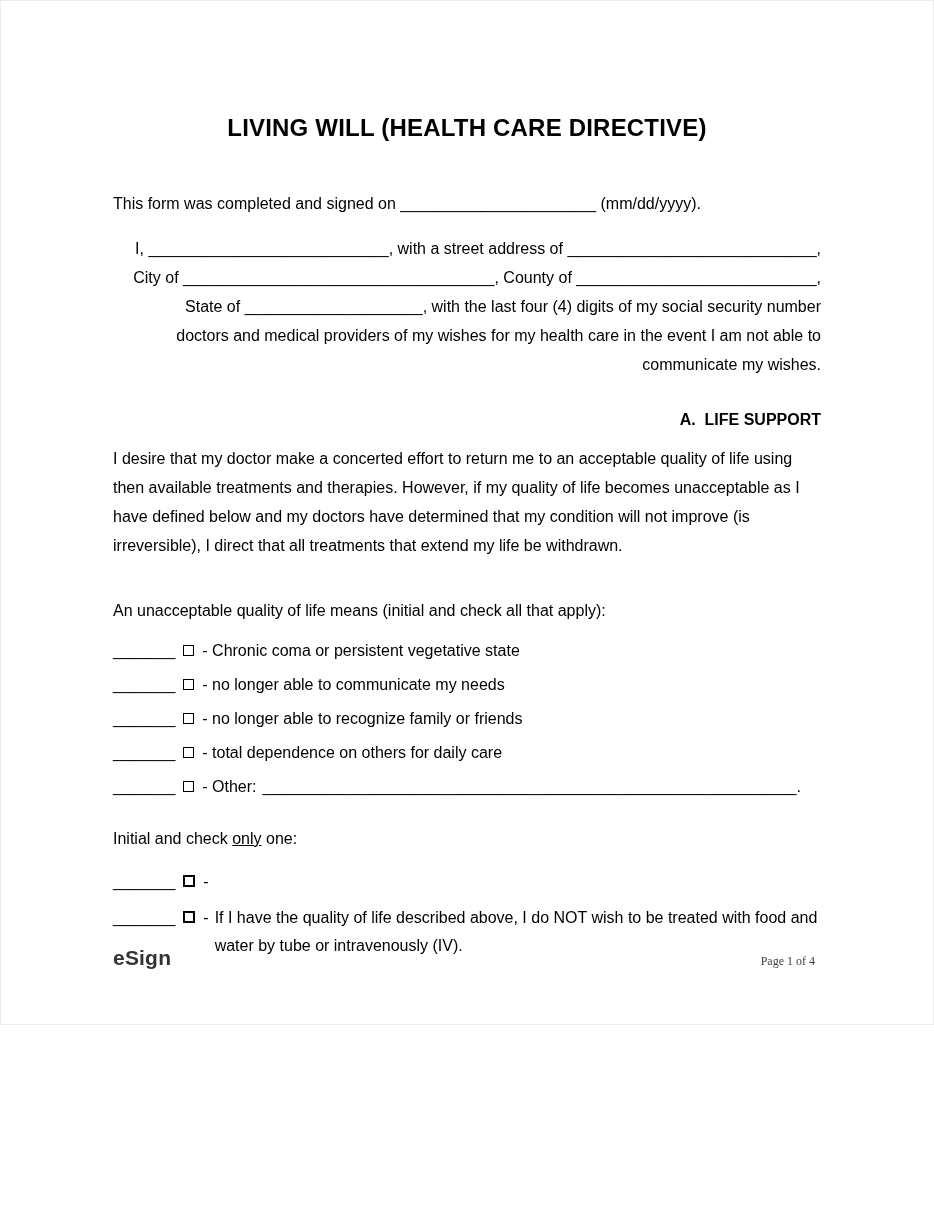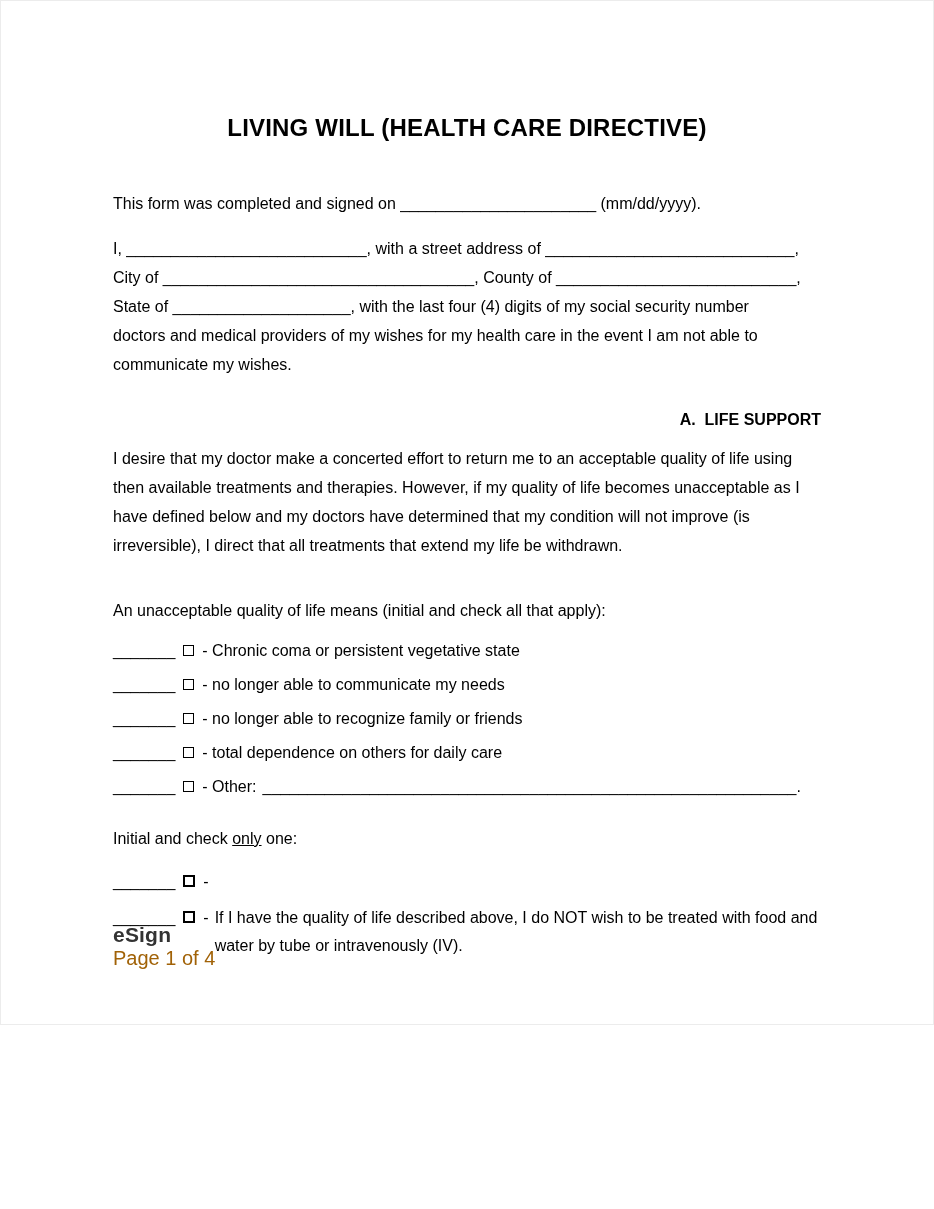--- a/index.html
+++ b/index.html
@@ -19,21 +19,21 @@
     margin: 0;
     font-size: 24px;
     line-height: 30px;
     font-weight: 700;
     text-align: center;
     letter-spacing: 0.2px;
   }
   .bodytext { font-size: 16px; line-height: 29px; }
   .signed-line { margin: 46px 0 0 0; white-space: nowrap; }
   .par { margin: 16px 0 0 0; }
-  .pline { white-space: nowrap; }
+  .pline { white-space: nowrap; text-align: right; }
   .section-heading {
     margin: 26px 0 0 0;
     font-size: 16px;
     line-height: 29px;
     font-weight: 700;
     white-space: pre;
     text-align: right;
   }
   .apar { margin: 10px 0 0 0; }
   .prompt { margin: 40px 0 0 0; font-size: 16px; line-height: 22px; }
@@ -68,30 +68,30 @@
   }
   .citem .cbx { width: 12px; height: 12px; border-width: 2px; }
   .citem .dash { margin: 0 6px 0 0; }
   .clabel { flex: 1; }
   .footer {
     position: absolute;
     left: 112px;
     right: 118px;
     bottom: 54px;
     display: flex;
+    justify-content: space-between;
     align-items: baseline;
-    flex-direction: column;
   }
   .brand {
     font-size: 21px;
     font-weight: 800;
     color: #333333;
     letter-spacing: 0.2px;
   }
-  .pageno { font-size: 20px; color: #a16207; }
+  .pageno { font-size: 12px; color: #404040; font-family: Liberation Serif, serif; }
 </style>
 </head>
 <body>
 
 <div class="page">
 
   <h1 class="title">LIVING WILL (HEALTH CARE DIRECTIVE)</h1>
 
   <p class="bodytext signed-line">This form was completed and signed on ______________________ (mm/dd/yyyy).</p>
 

